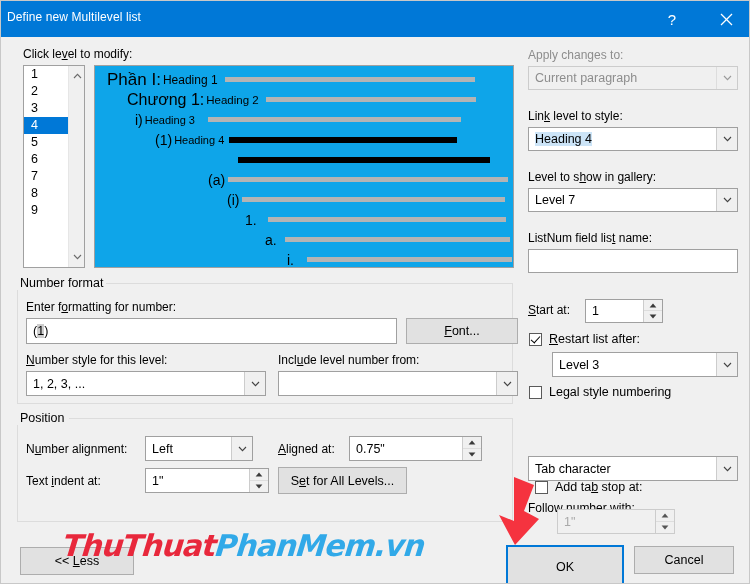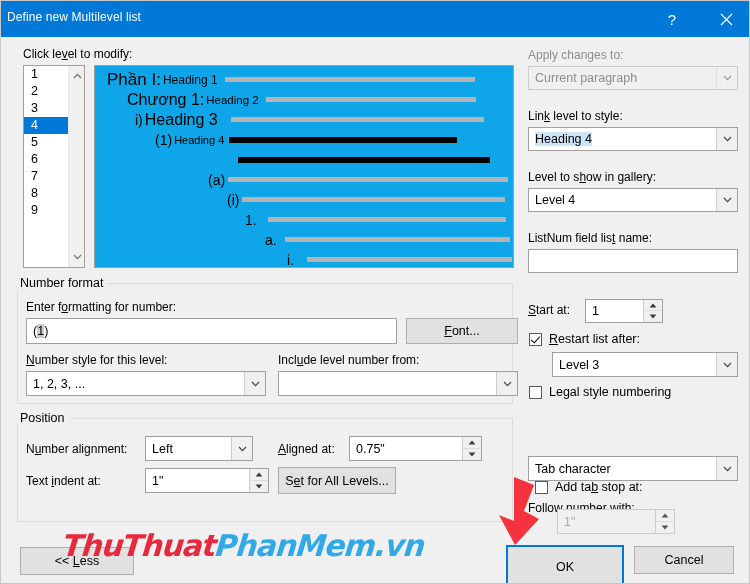--- a/index.html
+++ b/index.html
@@ -195,21 +195,21 @@
       </div>
       <div class="pv-row" style="top: 22px; align-items: center;">
         <div style="width: 32px; flex: 0 0 auto;"></div>
         <span class="pv-num" style="font-size: 16px;">Chương 1:</span>
         <span class="pv-lbl" style="font-size: 11.5px; margin-left: 2px;">Heading 2</span>
         <span class="pv-bar" style="width: 210px; margin-left: 7px;"></span>
       </div>
       <div class="pv-row" style="top: 42px;">
         <div style="width: 40px; flex: 0 0 auto;"></div>
         <span class="pv-num" style="font-size: 14px;">i)</span>
-        <span class="pv-lbl" style="font-size: 16px; margin-left: 2px;">Heading 3</span>
+        <span class="pv-lbl" style="font-size: 11px; margin-left: 2px;">Heading 3</span>
         <span class="pv-bar" style="width: 253px; margin-left: 13px;"></span>
       </div>
       <div class="pv-row" style="top: 62px;">
         <div style="width: 60px; flex: 0 0 auto;"></div>
         <span class="pv-num" style="font-size: 14px;">(1)</span>
         <span class="pv-lbl" style="font-size: 11px; margin-left: 2px;">Heading 4</span>
         <span class="pv-bar dark" style="width: 228px; margin-left: 5px;"></span>
       </div>
       <div class="pv-row" style="top: 82px;">
         <div style="width: 140px; flex: 0 0 auto;"></div>
@@ -259,21 +259,21 @@
       </div>
     <div class="cbtn">
       <svg width="9" height="6" viewBox="0 0 9 6">
         <polyline points="1,1 4.5,4.7 8,1" fill="none" stroke="#444" stroke-width="1.1"></polyline>
       </svg>
     </div>
   </div>
 
   <div class="lbl" style="left:527px;top:169px;">Level to s<span class="u">h</span>ow in <span class="u">g</span>allery:</div>
   <div class="combo" style="left:527px;top:187px;width:210px;height:24px;">
-    <div class="cv">Level 4</div>
+    <div class="cv">Level 7</div>
     <div class="cbtn">
       <svg width="9" height="6" viewBox="0 0 9 6">
         <polyline points="1,1 4.5,4.7 8,1" fill="none" stroke="#444" stroke-width="1.1"></polyline>
       </svg>
     </div>
   </div>
 
   <div class="lbl" style="left:527px;top:230px;">ListNum field lis<span class="u">t</span> name:</div>
   <div class="inp" style="left:527px;top:248px;width:210px;height:24px;">
     <span></span>
@@ -393,21 +393,21 @@
           </svg>
       </div>
       <div class="sbtn dn">
         <svg width="8" height="5" viewBox="0 0 8 5">
             <polygon points="4,4.4 7.4,0.6 0.6,0.6" fill="#3a3a3a"></polygon>
           </svg>
       </div>
     </div>
   </div>
 
-  <div class="btn" style="left:277px;top:466px;width:118px;height:27px;">
+  <div class="btn" style="left:277px;top:466px;width:129px;height:27px;">
     <span>S<span class="u">e</span>t for All Levels...</span>
   </div>
 
   <div class="lbl" style="left:527px;top:460px;margin-top:40px;">Follow n<span class="u">u</span>mber with:</div>
   <div class="combo" style="left:527px;top:455px;width:210px;height:25px;">
     <div class="cv">Tab character</div>
     <div class="cbtn">
       <svg width="9" height="6" viewBox="0 0 9 6">
         <polyline points="1,1 4.5,4.7 8,1" fill="none" stroke="#444" stroke-width="1.1"></polyline>
       </svg>

